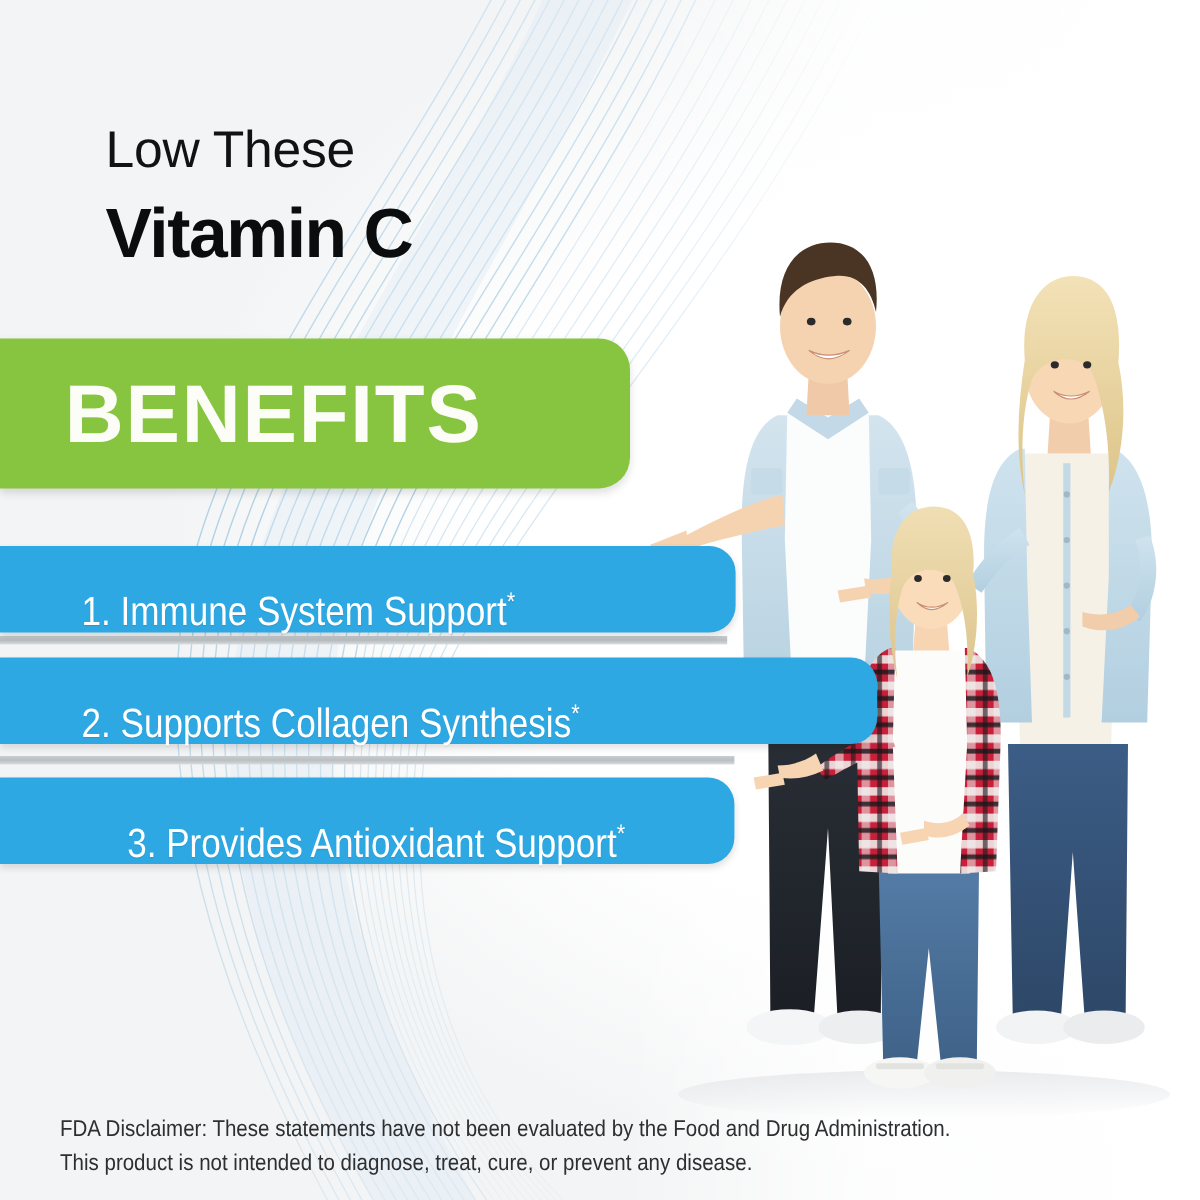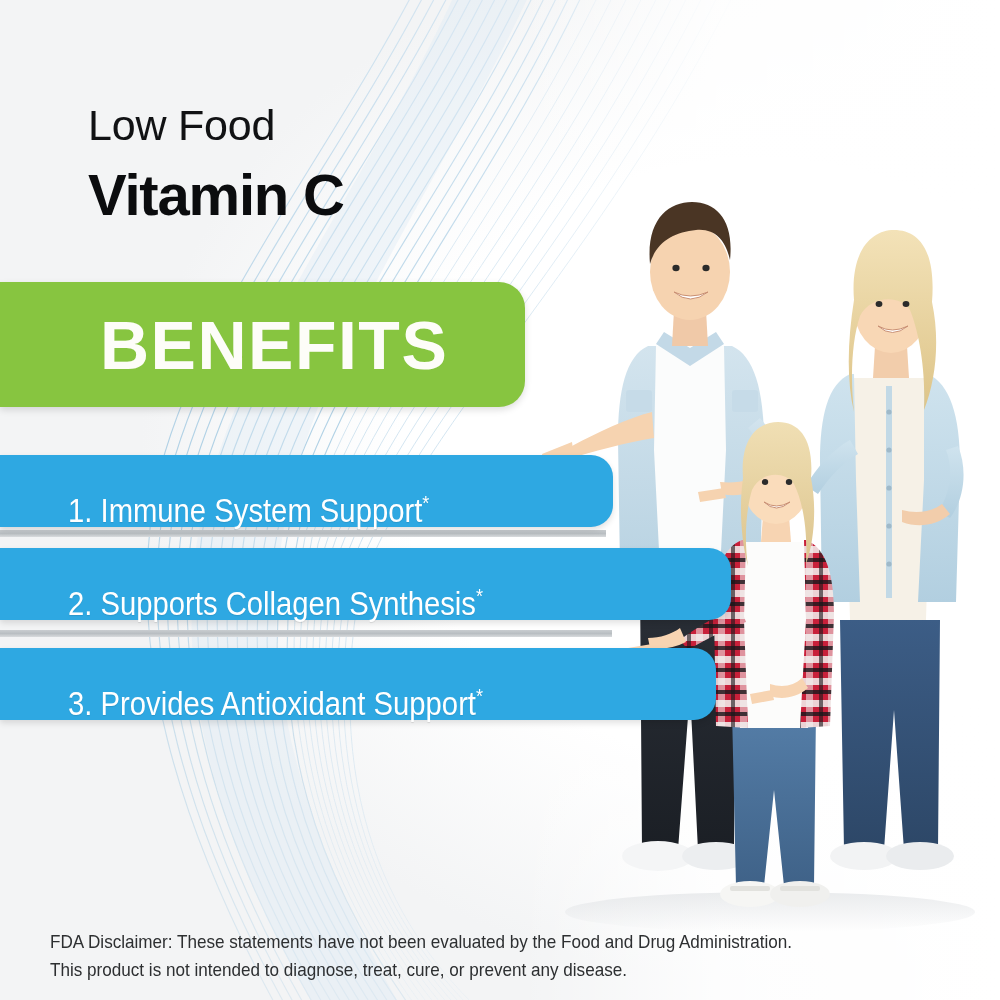--- a/index.html
+++ b/index.html
@@ -48,21 +48,21 @@
   
   .benefits-banner {
     position:absolute; left:0; top:282px;
     width:525px; height:125px;
     background:#87c540;
     border-radius:0 26px 26px 0;
     box-shadow:0 3px 7px rgba(0,0,0,.13);
     display:flex; align-items:center;
   }
   .benefits-banner .label {
-    margin-left:100px;
+    margin-left:54px;
     color:#fdfdf8;
     font-size:68px; font-weight:700;
     letter-spacing:1.5px; line-height:1;
     white-space:nowrap;
   }
 
   
   .bar {
     position:absolute; left:0;
     height:72px;
@@ -81,21 +81,21 @@
     transform-origin:left center;
     text-shadow:0 1px 1px rgba(0,0,0,.10);
   }
   .bar .txt sup {
     font-size:.62em;
     vertical-align:super;
     line-height:0;
   }
   #bar1 { top:455px; width:613px; }
   #bar2 { top:548px; width:731px; }
-  #bar3 { top:648px; width:716px; }
+  #bar3 { top:648px; width:612px;padding-left:38px; }
 
   
   .divider {
     position:absolute; left:0;
     height:7px;
     background:linear-gradient(180deg,#c9cdd0 0%,#b9bec2 50%,#d8dbdd 100%);
   }
   #div1 { top:530px; width:606px; }
   #div2 { top:630px; width:612px; }
 
@@ -316,21 +316,21 @@
       <path d="M166,492 C154,498 142,500 130,498 L128,488 C140,488 152,484 160,478 Z" fill="#f7d4b2"></path>
       <path d="M132,494 L108,498 L110,508 L134,504 Z" fill="#f7d4b2"></path>
 
       <path d="M310,470 C312,498 304,526 288,542 L278,534 C292,518 298,494 296,474 Z" fill="url(#plaid)"></path>
       <path d="M288,538 C276,548 262,550 250,546 L250,534 C262,538 274,536 282,528 Z" fill="#f7d4b2"></path>
       <path d="M252,540 L230,544 L232,554 L254,550 Z" fill="#f7d4b2"></path>
     </g>
   </svg>
 
   <div class="headline">
-    <div class="l1">Low Food</div>
+    <div class="l1">Low These</div>
     <div class="l2">Vitamin C</div>
   </div>
 
   <div class="benefits-banner">
     <div class="label">BENEFITS</div>
   </div>
 
   <div class="divider" id="div1"></div>
   <div class="divider" id="div2"></div>
 

